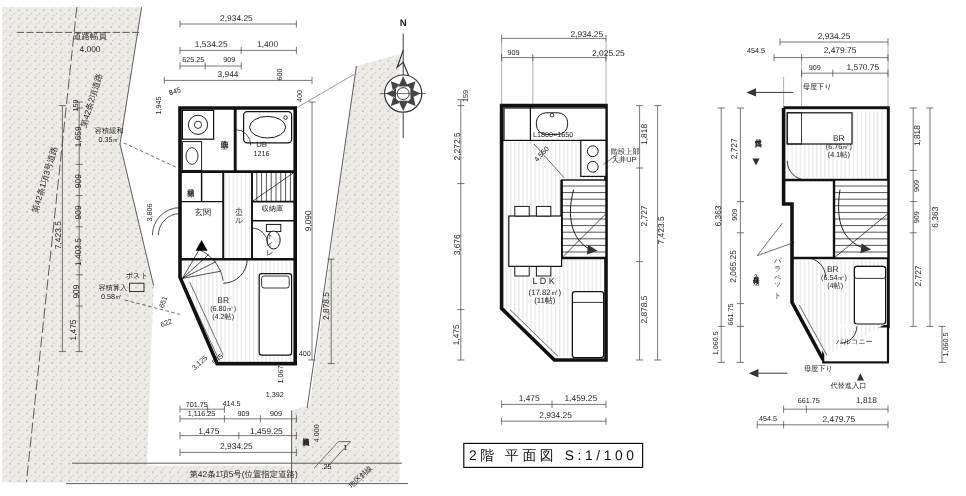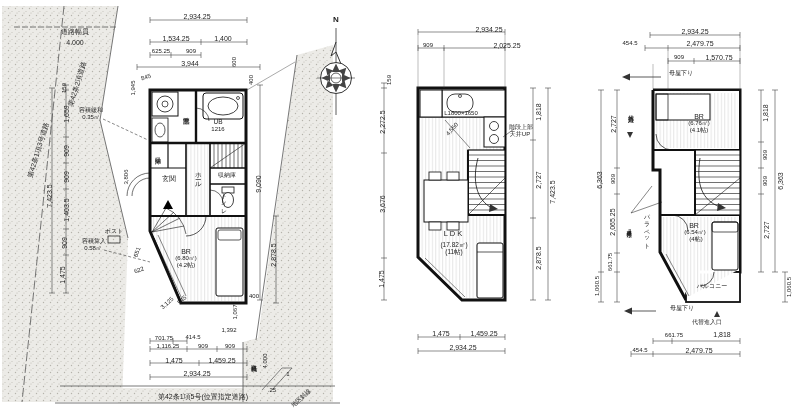--- a/index.html
+++ b/index.html
@@ -317,14 +317,17 @@
 <div class="t vjp fs55" style="left:629px;top:230px">建具見付寸法2</div>
 <div class="t vjp fs6" style="left:647px;top:228px">パラペット</div>
 <div class="t" style="left:699px;top:116px">BR</div>
 <div class="t fs6" style="left:699px;top:123px">(6.76㎡)</div>
 <div class="t fs6" style="left:699px;top:130px">(4.1帖)</div>
 <div class="t" style="left:694px;top:225px">BR</div>
 <div class="t fs6" style="left:695px;top:232px">(6.54㎡)</div>
 <div class="t fs6" style="left:696px;top:239px">(4帖)</div>
 <div class="t fs6" style="left:712px;top:286px">バルコニー</div>
 
-
+<div class="capbox" style="left:386px;top:369px;width:148px;height:19px">
+  <span class="cap">2階 平面図 S:1/100</span>
 </div>
 
+</div>
+
 </body></html>

